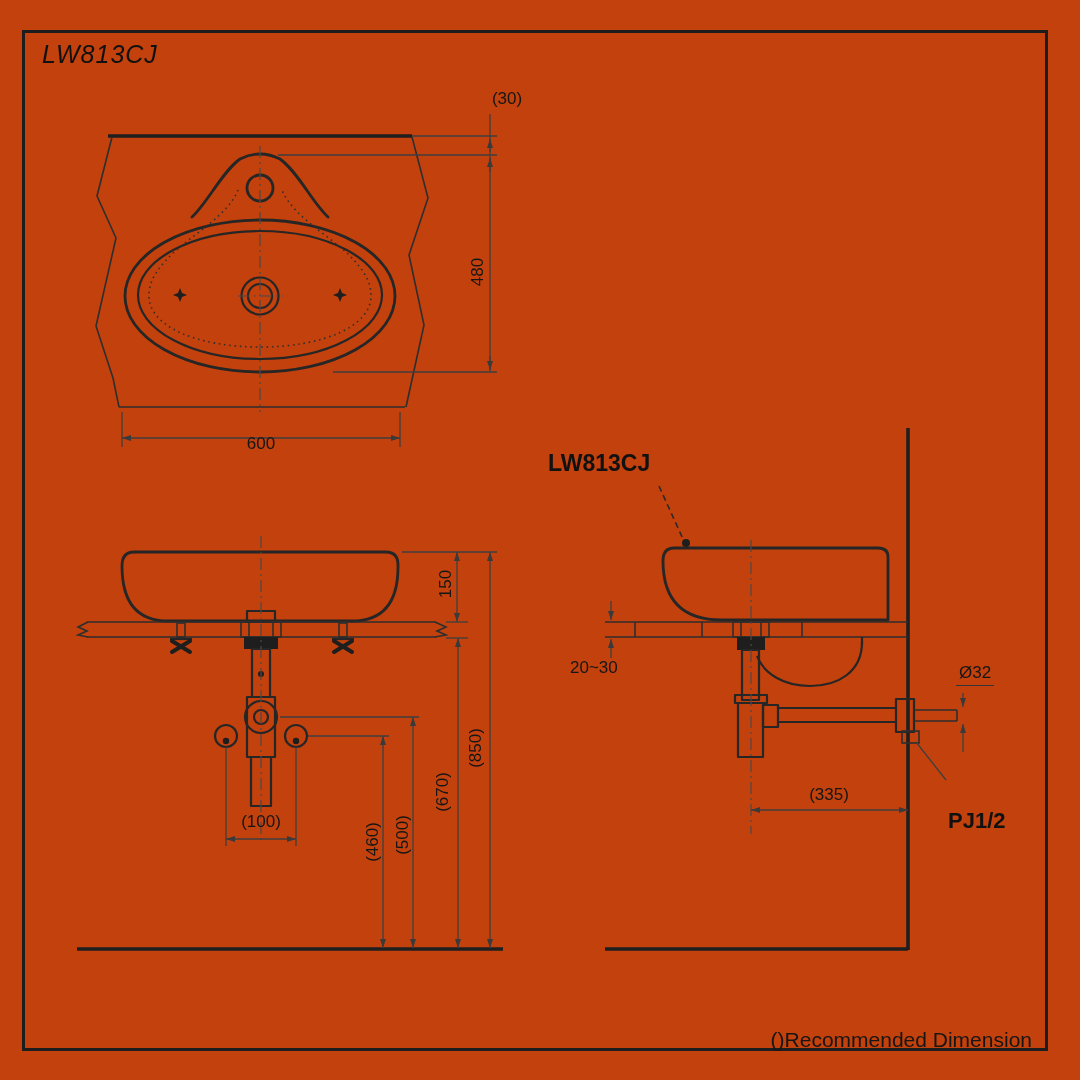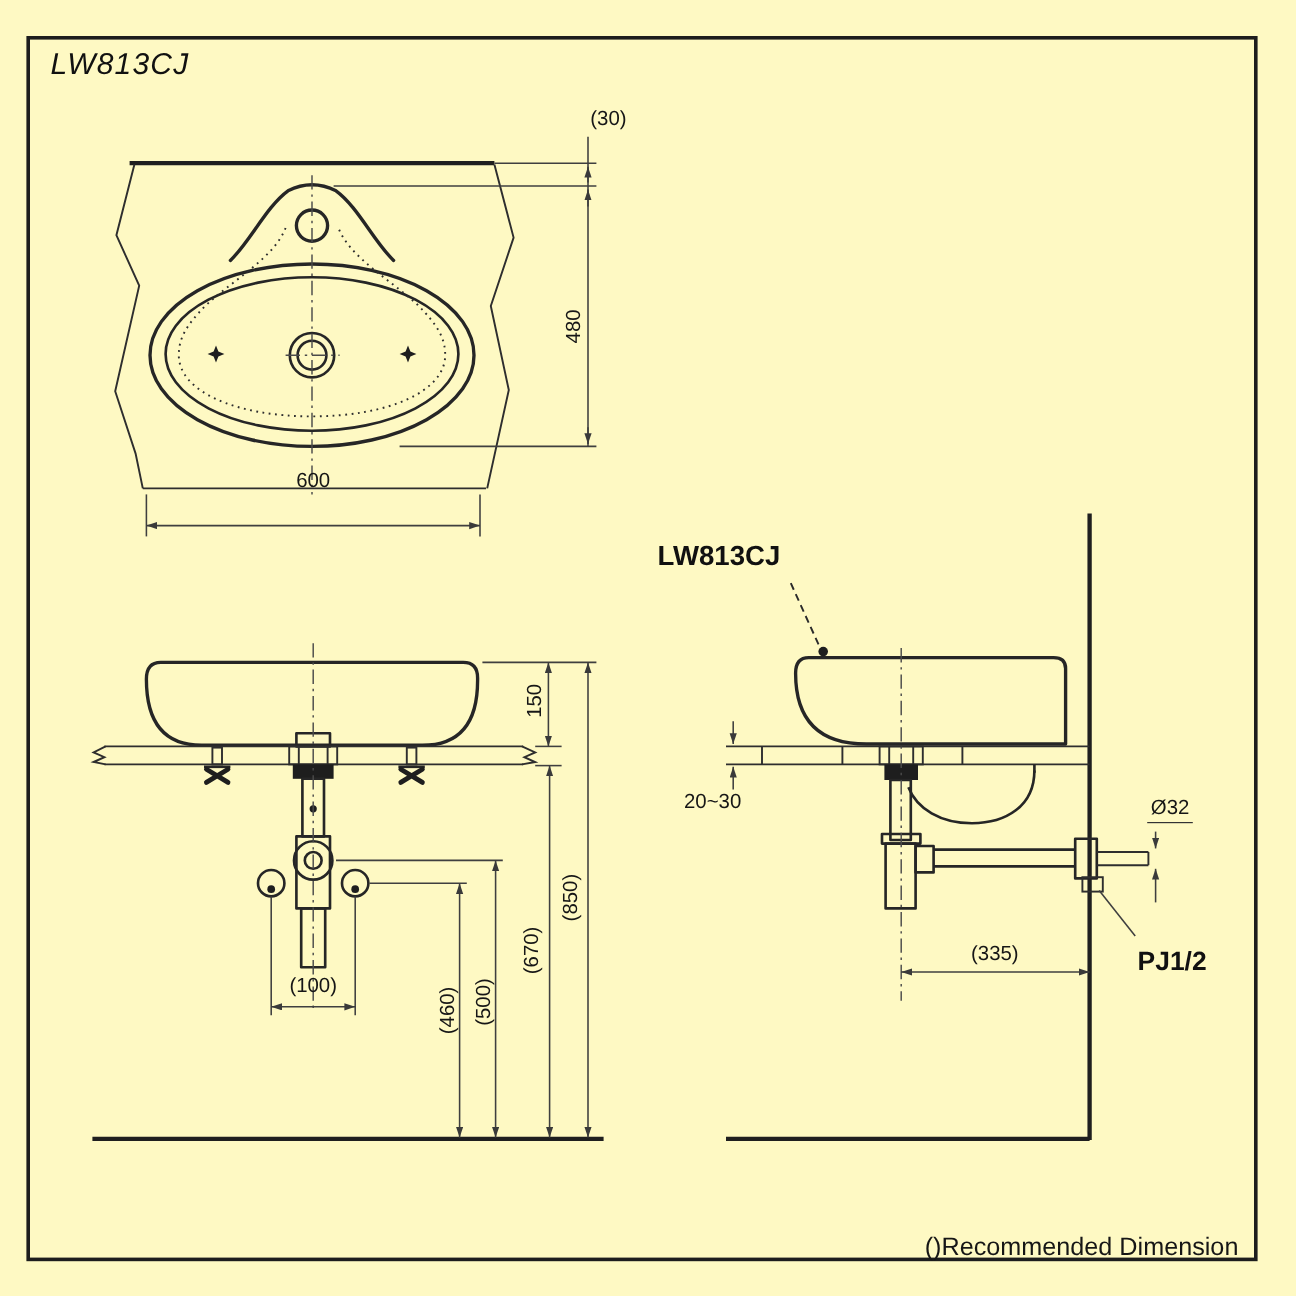--- a/index.html
+++ b/index.html
@@ -1,16 +1,16 @@
 <!DOCTYPE html>
 <html><head>
 <meta charset="utf-8">
 <style>
   html,body{margin:0;padding:0;background:#fff;}
-  .sheet{position:relative;width:1080px;height:1080px;background:#fef9c3;overflow:hidden;
+  .sheet{position:relative;width:1080px;height:1080px;background:#c2410c;overflow:hidden;
          font-family:"Liberation Sans",sans-serif;}
   .frame{position:absolute;left:22px;top:30px;width:1026px;height:1021px;
          border:3px solid #1d1d1d;box-sizing:border-box;}
   svg.draw{position:absolute;left:0;top:0;}
   
   .obj{stroke:#262626;stroke-width:2.8;fill:none;stroke-linejoin:round;stroke-linecap:round;}
   .obj2{stroke:#262626;stroke-width:2.2;fill:none;stroke-linejoin:round;}
   .thin{stroke:#2e2e2e;stroke-width:1.6;fill:none;}
   .thick{stroke:#1f1f1f;stroke-width:3.6;fill:none;}
   .dim{stroke:#3f3f3f;stroke-width:1.3;fill:none;}
@@ -18,21 +18,21 @@
   .dotted{stroke:#2e2e2e;stroke-width:1.6;fill:none;stroke-dasharray:1.5 3.8;}
   .dark{fill:#1e1e1e;stroke:none;}
   .leaderdash{stroke:#2a2a2a;stroke-width:1.6;fill:none;stroke-dasharray:6 4;}
   
   .lbl{position:absolute;font-size:17px;color:#161616;line-height:1;
        display:flex;align-items:center;justify-content:center;white-space:nowrap;}
   .rot{transform:rotate(-90deg);}
   .title{position:absolute;left:42px;top:40px;font-size:25px;font-style:italic;
          color:#111;letter-spacing:1px;}
   .codelabel{position:absolute;left:548px;top:450px;font-size:23px;font-weight:bold;color:#111;}
-  .pjlabel{position:absolute;left:948px;top:788px;font-size:22px;font-weight:bold;color:#111;}
+  .pjlabel{position:absolute;left:948px;top:808px;font-size:22px;font-weight:bold;color:#111;}
   .dialabel{position:absolute;left:956px;top:663px;font-size:17px;color:#161616;
             border-bottom:1.6px solid #333;padding:0 3px 2px 3px;}
   .note{position:absolute;right:48px;top:1012px;font-size:21px;color:#161616;margin-top:16px;}
 </style>
 </head>
 <body>
 
 <div class="sheet">
   <div class="frame"></div>
 
@@ -190,21 +190,21 @@
         <line class="dim" x1="963" y1="693" x2="963" y2="707" marker-end="url(#arr)"></line>
         <line class="dim" x1="963" y1="752" x2="963" y2="724" marker-end="url(#arr)"></line>
       </g>
     </g>
   </svg>
 
   <div class="title">LW813CJ</div>
 
   <div class="lbl" style="left:477px;top:90px;width:60px;">(30)</div>
   <div class="lbl rot" style="left:455px;top:263px;width:44px;height:18px;">480</div>
-  <div class="lbl" style="left:231px;top:392px;width:60px;">600</div>
+  <div class="lbl" style="left:231px;top:435px;width:60px;">600</div>
 
   <div class="lbl rot" style="left:423px;top:575px;width:44px;height:18px;">150</div>
   <div class="lbl rot" style="left:447px;top:739px;width:56px;height:18px;">(850)</div>
   <div class="lbl rot" style="left:414px;top:783px;width:56px;height:18px;">(670)</div>
   <div class="lbl rot" style="left:374px;top:826px;width:56px;height:18px;">(500)</div>
   <div class="lbl rot" style="left:344px;top:833px;width:56px;height:18px;">(460)</div>
   <div class="lbl" style="left:231px;top:813px;width:60px;">(100)</div>
 
   <div class="codelabel">LW813CJ</div>
   <div class="lbl" style="left:570px;top:659px;">20~30</div>

